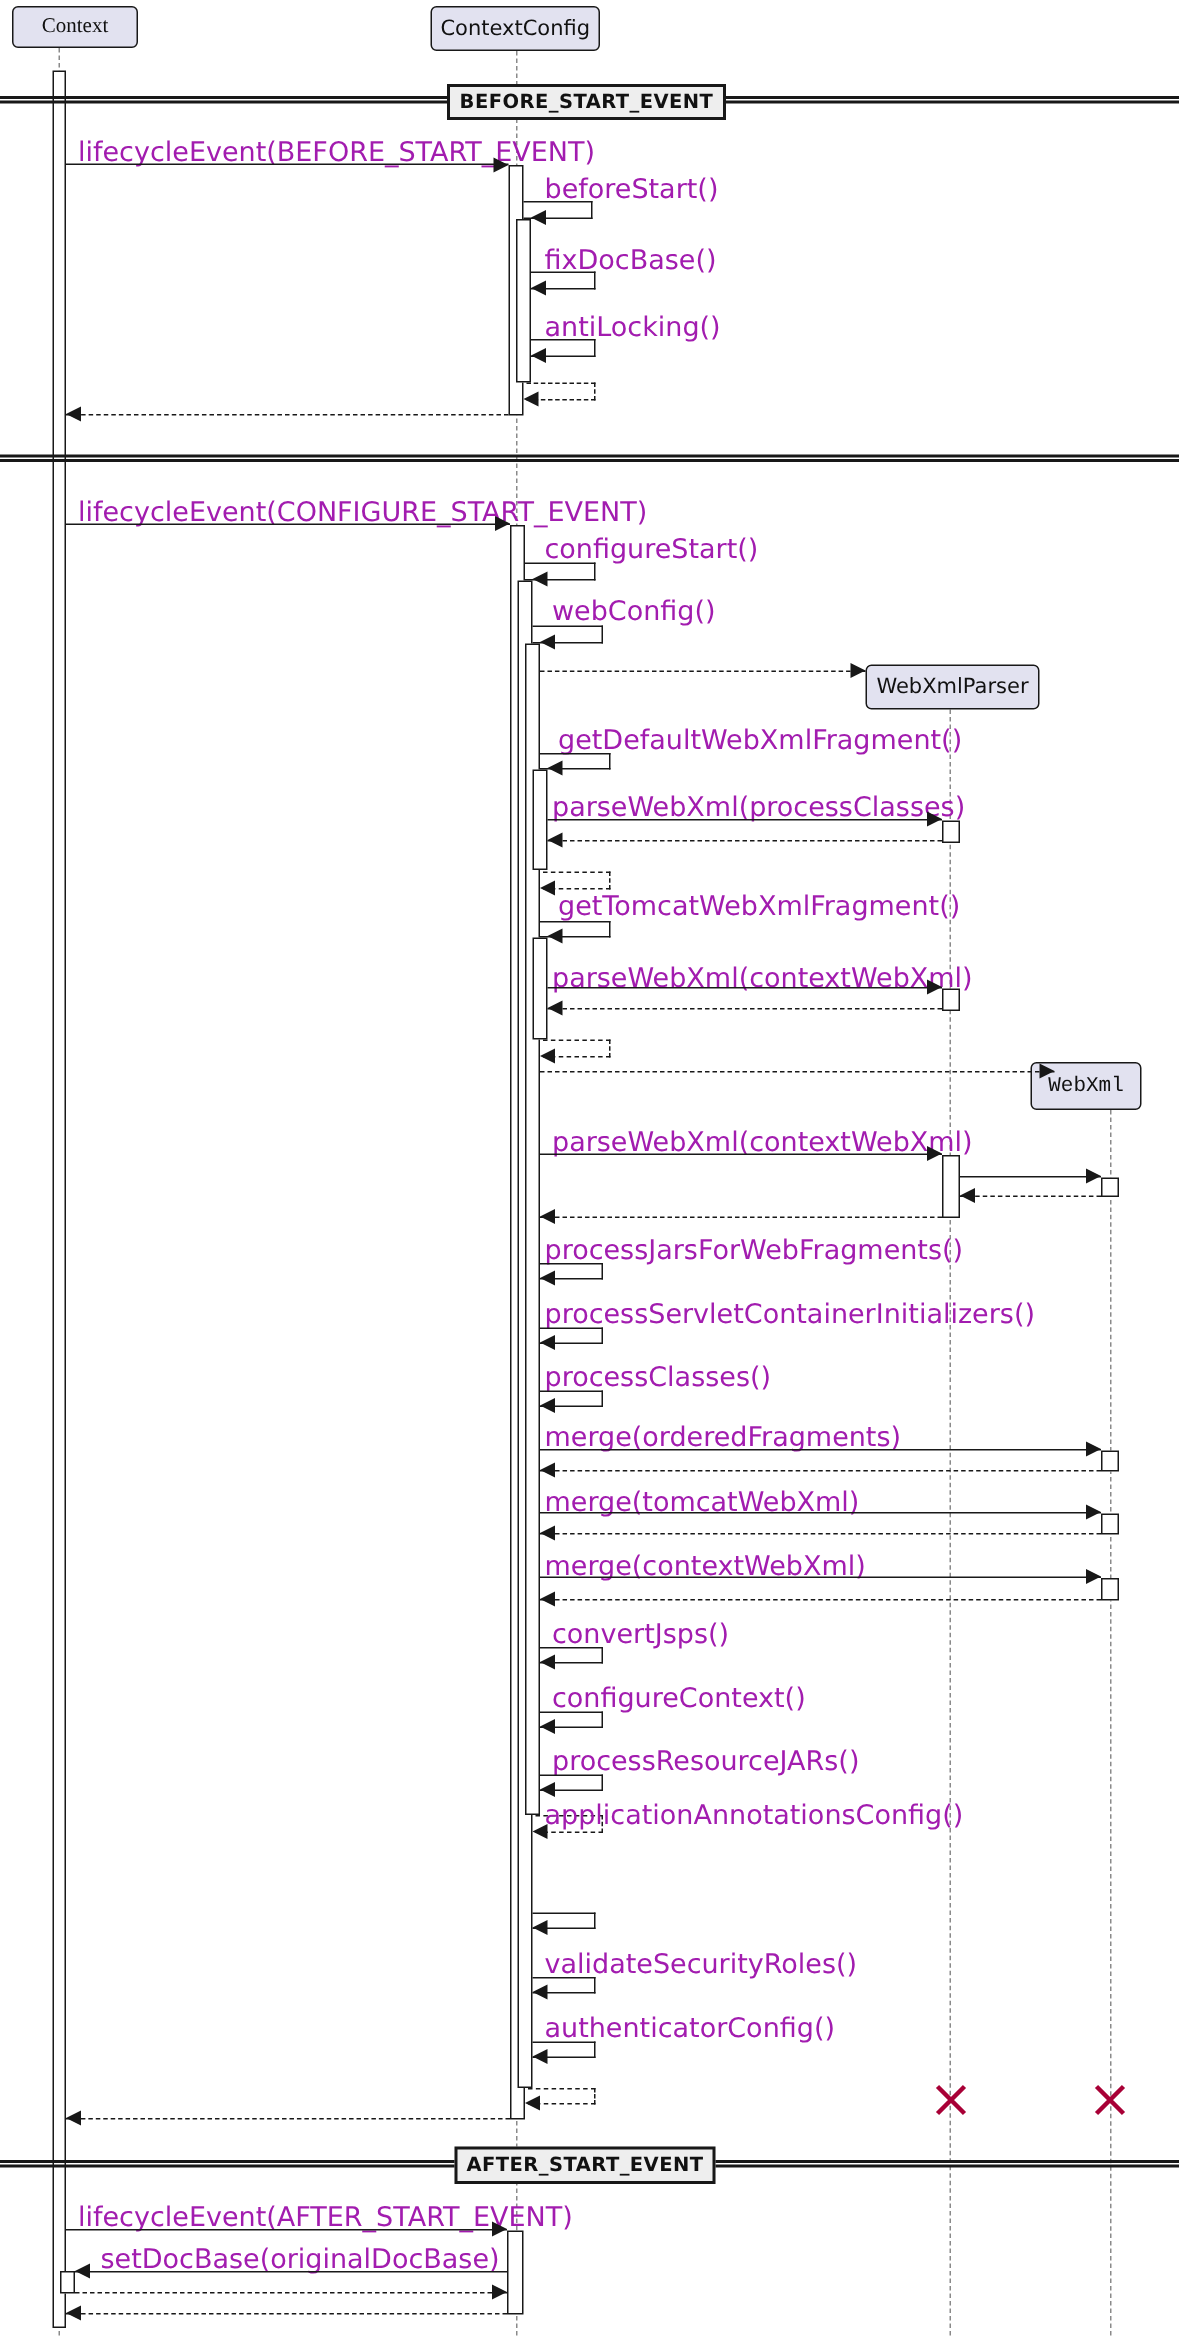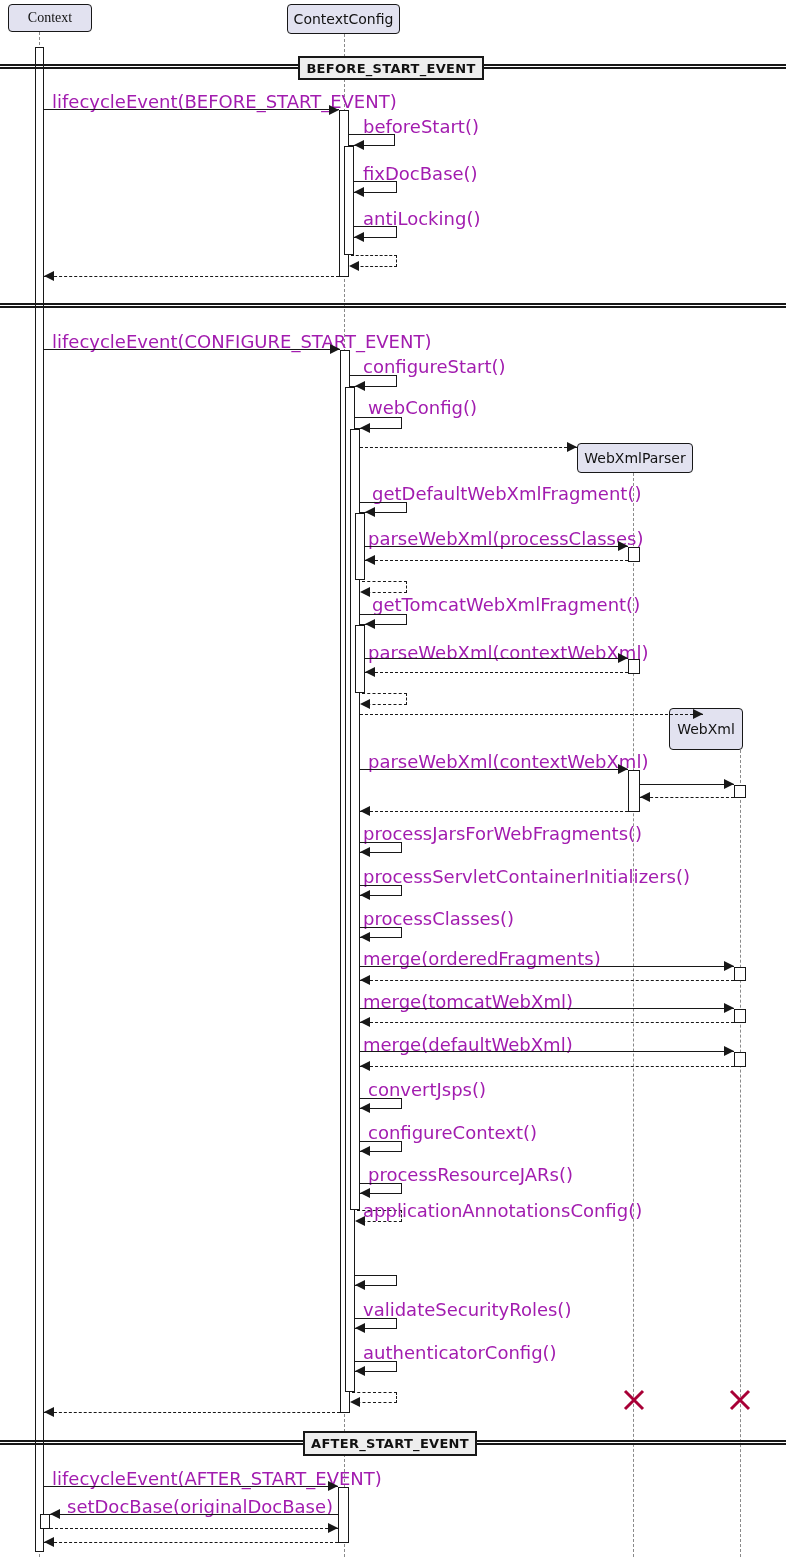--- a/index.html
+++ b/index.html
@@ -38,21 +38,21 @@
 
   <div class="pbox" style="left:8px;top:4px;width:84px;height:28px;font-family:Liberation Serif, serif;">
     <span>Context</span>
   </div>
   <div class="pbox" style="left:287px;top:4px;width:113px;height:30px;">
     <span>ContextConfig</span>
   </div>
   <div class="pbox" style="left:577px;top:443px;width:116px;height:30px;">
     <span>WebXmlParser</span>
   </div>
-  <div class="pbox" style="left:669px;top:708px;width:74px;height:42px;">
+  <div class="pbox" style="left:687px;top:708px;width:74px;height:32px;font-family:Liberation Mono, monospace;">
     <span>WebXml</span>
   </div>
 
   <div class="divline" style="top:64px;"></div>
   <div class="divbox" style="left:298px;top:56px;width:186px;height:24px;">
     <span>BEFORE_START_EVENT</span>
   </div>
   <div class="divline" style="top:303px;"></div>
   <div class="divline" style="top:1440px;"></div>
   <div class="divbox" style="left:303px;top:1431px;width:174px;height:25px;">
@@ -170,21 +170,21 @@
   <div class="ah-r" style="left:724px;top:961px;"></div>
   <div class="hdash" style="left:360px;top:980px;width:374px;"></div>
   <div class="ah-l" style="left:360px;top:975px;"></div>
 
   <div class="msglabel" style="left:363px;top:991px;">merge(tomcatWebXml)</div>
   <div class="hline" style="left:360px;top:1008px;width:374px;"></div>
   <div class="ah-r" style="left:724px;top:1003px;"></div>
   <div class="hdash" style="left:360px;top:1022px;width:374px;"></div>
   <div class="ah-l" style="left:360px;top:1017px;"></div>
 
-  <div class="msglabel" style="left:363px;top:1034px;">merge(defaultWebXml)</div>
+  <div class="msglabel" style="left:363px;top:1034px;">merge(contextWebXml)</div>
   <div class="hline" style="left:360px;top:1051px;width:374px;"></div>
   <div class="ah-r" style="left:724px;top:1046px;"></div>
   <div class="hdash" style="left:360px;top:1066px;width:374px;"></div>
   <div class="ah-l" style="left:360px;top:1061px;"></div>
 
   <div class="msglabel" style="left:368px;top:1079px;">convertJsps()</div>
   <div class="selfcall" style="left:360px;top:1098px;width:42px;height:11px;"></div>
   <div class="ah-l" style="left:360px;top:1103px;"></div>
 
   <div class="msglabel" style="left:368px;top:1122px;">configureContext()</div>

